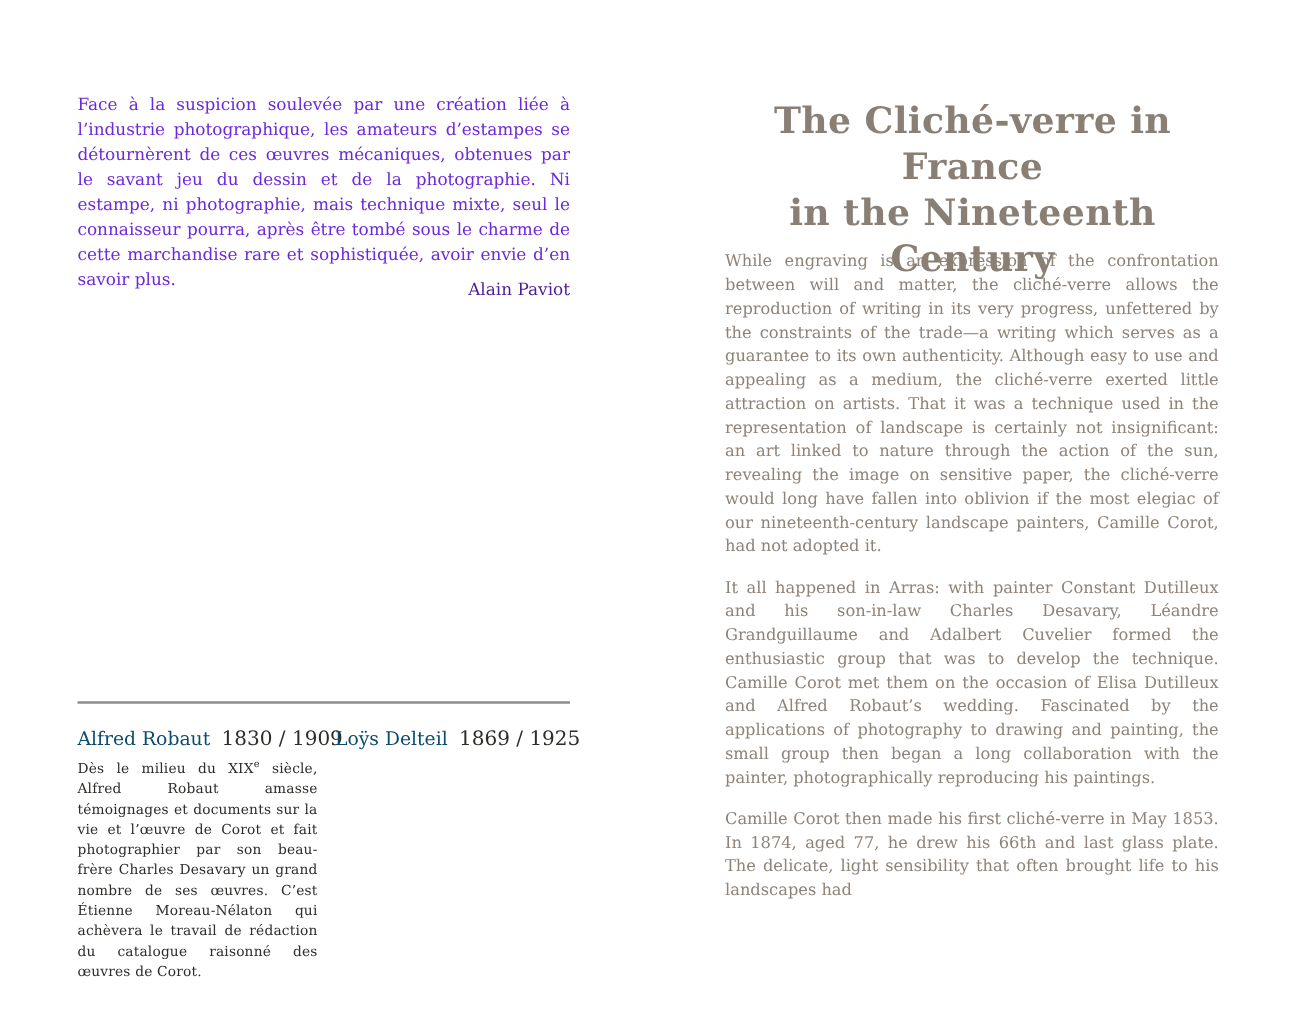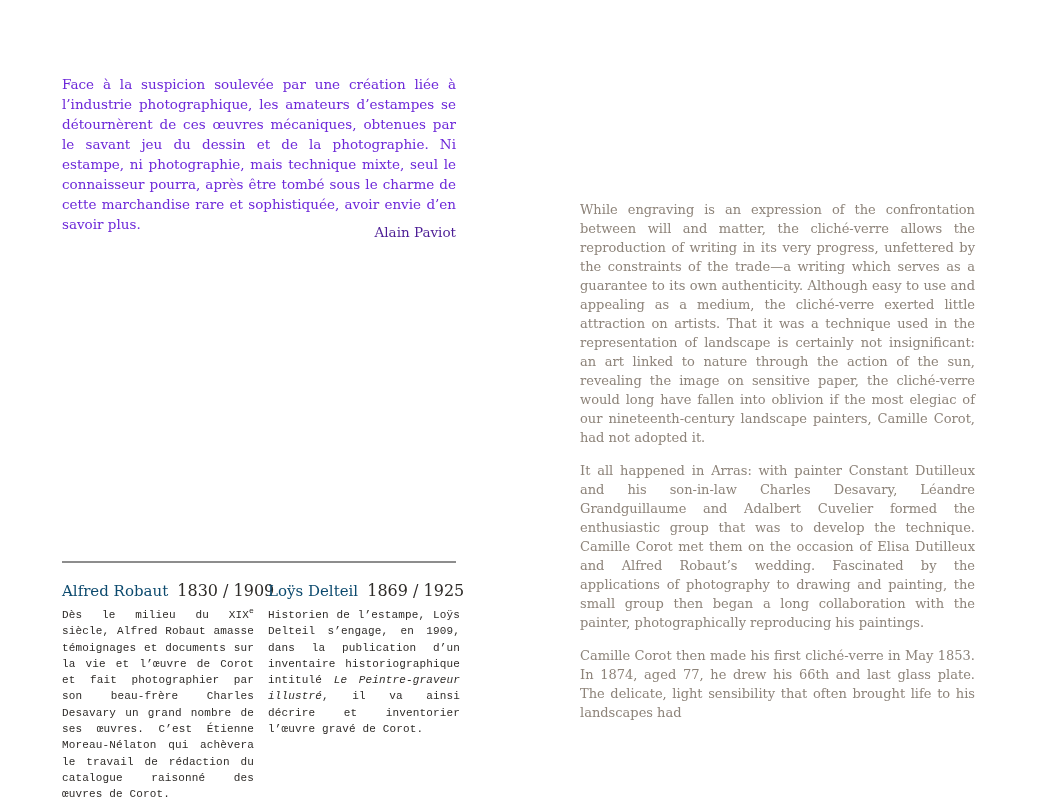--- a/index.html
+++ b/index.html
@@ -49,21 +49,20 @@
   .bio-header { margin-bottom: 7px; white-space: nowrap; }
   .bio-name { font-size: 15px; color: #0c4a6e; }
   .bio-dates { font-size: 16px; color: #2e2b28; margin-left: 4px; }
   .bio-text {
     margin: 0;
     font-size: 11px;
     line-height: 16.3px;
     text-align: justify;
     color: #2e2b28;
     letter-spacing: 0.15px;
-    font-family: Liberation Mono, monospace;
   }
   .bio-text sup { font-size: 8px; line-height: 0; }
   .bio-text .italic { font-style: italic; }
 
   
   .title {
     position: absolute;
     left: 580px; top: 78px; width: 396px;
     margin: 0;
     text-align: center;
@@ -104,25 +103,28 @@
         <span class="bio-dates">1830 / 1909</span>
       </div>
       <p class="bio-text"><span>Dès le milieu du XIX</span><sup>e</sup><span> siècle, Alfred Robaut amasse témoignages et documents sur la vie et l’œuvre de Corot et fait photographier par son beau-frère Charles Desavary un grand nombre de ses œuvres. C’est Étienne Moreau-Nélaton qui achèvera le travail de rédaction du catalogue raisonné des œuvres de Corot.</span></p>
     </div>
 
     <div class="bio">
       <div class="bio-header">
         <span class="bio-name">Loÿs Delteil</span>
         <span class="bio-dates">1869 / 1925</span>
       </div>
-      <p class="bio-text"><span>Historien de l’estampe, Loÿs Delteil s’engage, en 1909, dans la publication d’un inventaire historiographique intitulé </span><span class="italic">Le Peintre-graveur illustré</span><span>, il va ainsi décrire et inventorier l’œuvre gravé de Corot.</span></p>
     </div>
 
   </div>
 
+  <h1 class="title">
+    <span class="tl">The Cliché-verre in France</span>
+    <span class="tl">in the Nineteenth Century</span>
+  </h1>
 
   <div class="body-text">
     <p>While engraving is an expression of the confrontation between will and matter, the cliché-verre allows the reproduction of writing in its very progress, unfettered by the constraints of the trade—a writing which serves as a guarantee to its own authenticity. Although easy to use and appealing as a medium, the cliché-verre exerted little attraction on artists. That it was a technique used in the representation of landscape is certainly not insignificant: an art linked to nature through the action of the sun, revealing the image on sensitive paper, the cliché-verre would long have fallen into oblivion if the most elegiac of our nineteenth-century landscape painters, Camille Corot, had not adopted it.</p>
     <p>It all happened in Arras: with painter Constant Dutilleux and his son-in-law Charles Desavary, Léandre Grandguillaume and Adalbert Cuvelier formed the enthusiastic group that was to develop the technique. Camille Corot met them on the occasion of Elisa Dutilleux and Alfred Robaut’s wedding. Fascinated by the applications of photography to drawing and painting, the small group then began a long collaboration with the painter, photographically reproducing his paintings.</p>
     <p>Camille Corot then made his first cliché-verre in May 1853. In 1874, aged 77, he drew his 66th and last glass plate. The delicate, light sensibility that often brought life to his landscapes had</p>
   </div>
 
 </div>
 
 </body></html>

